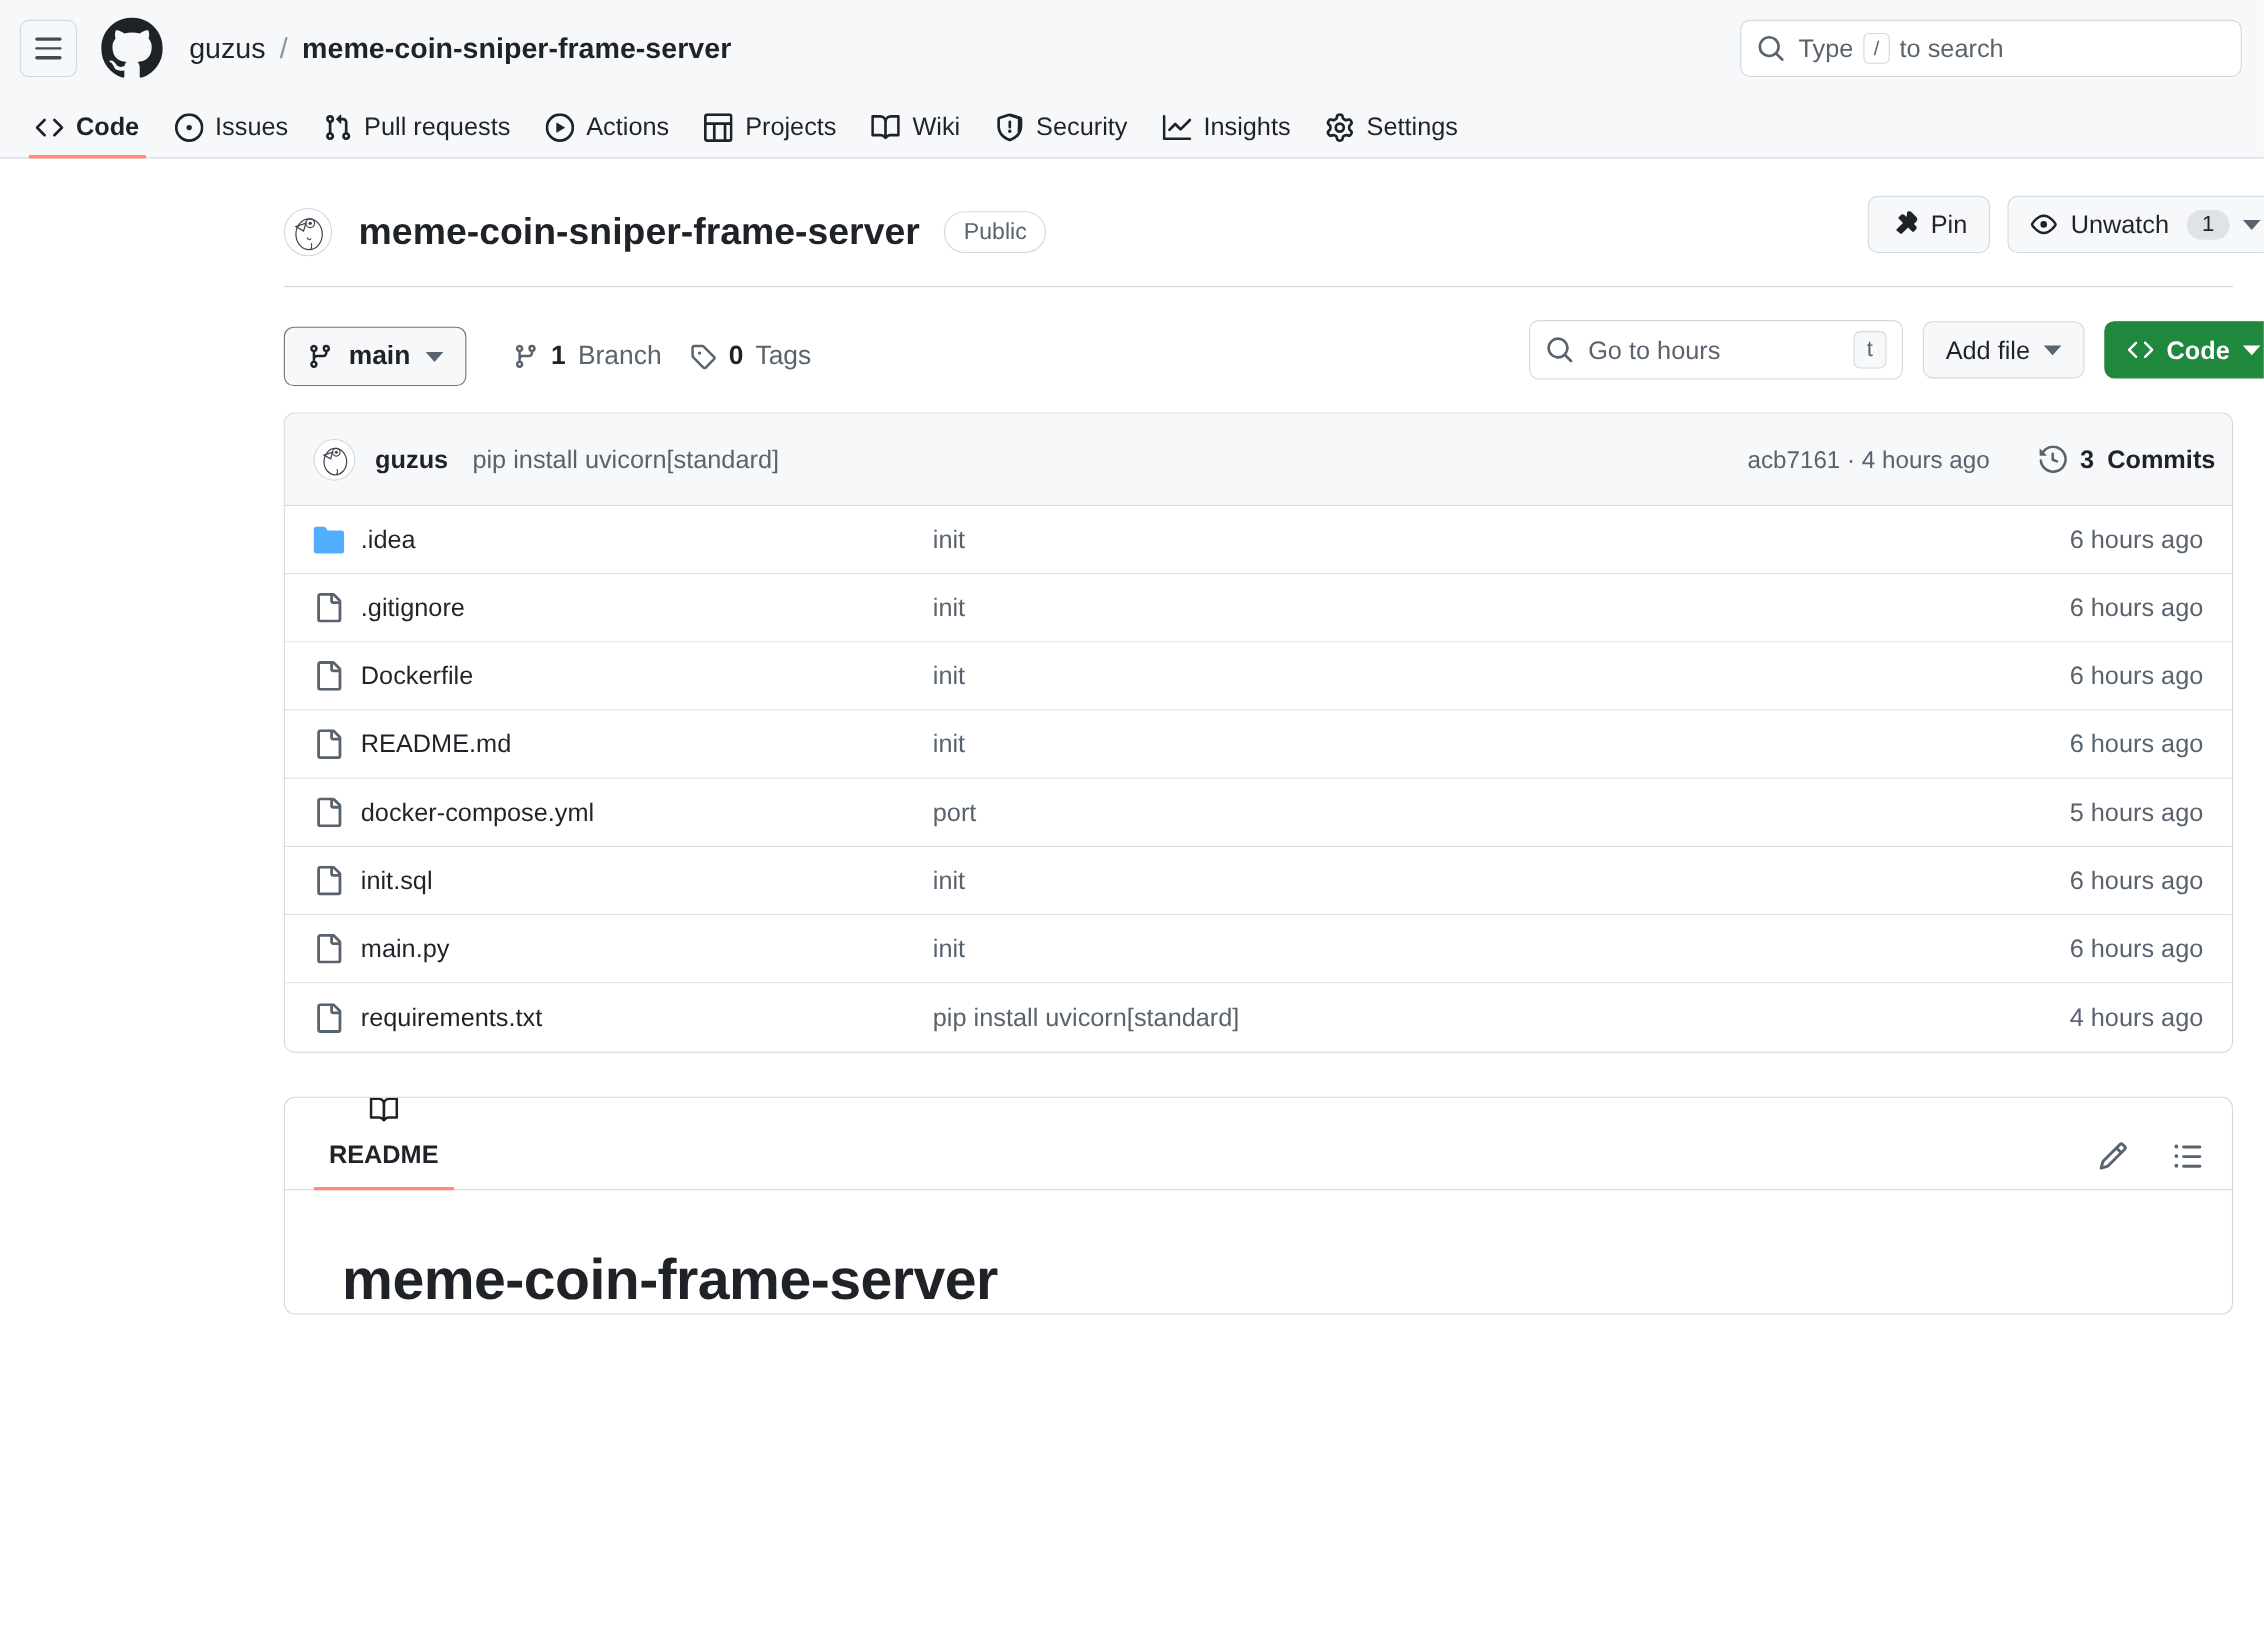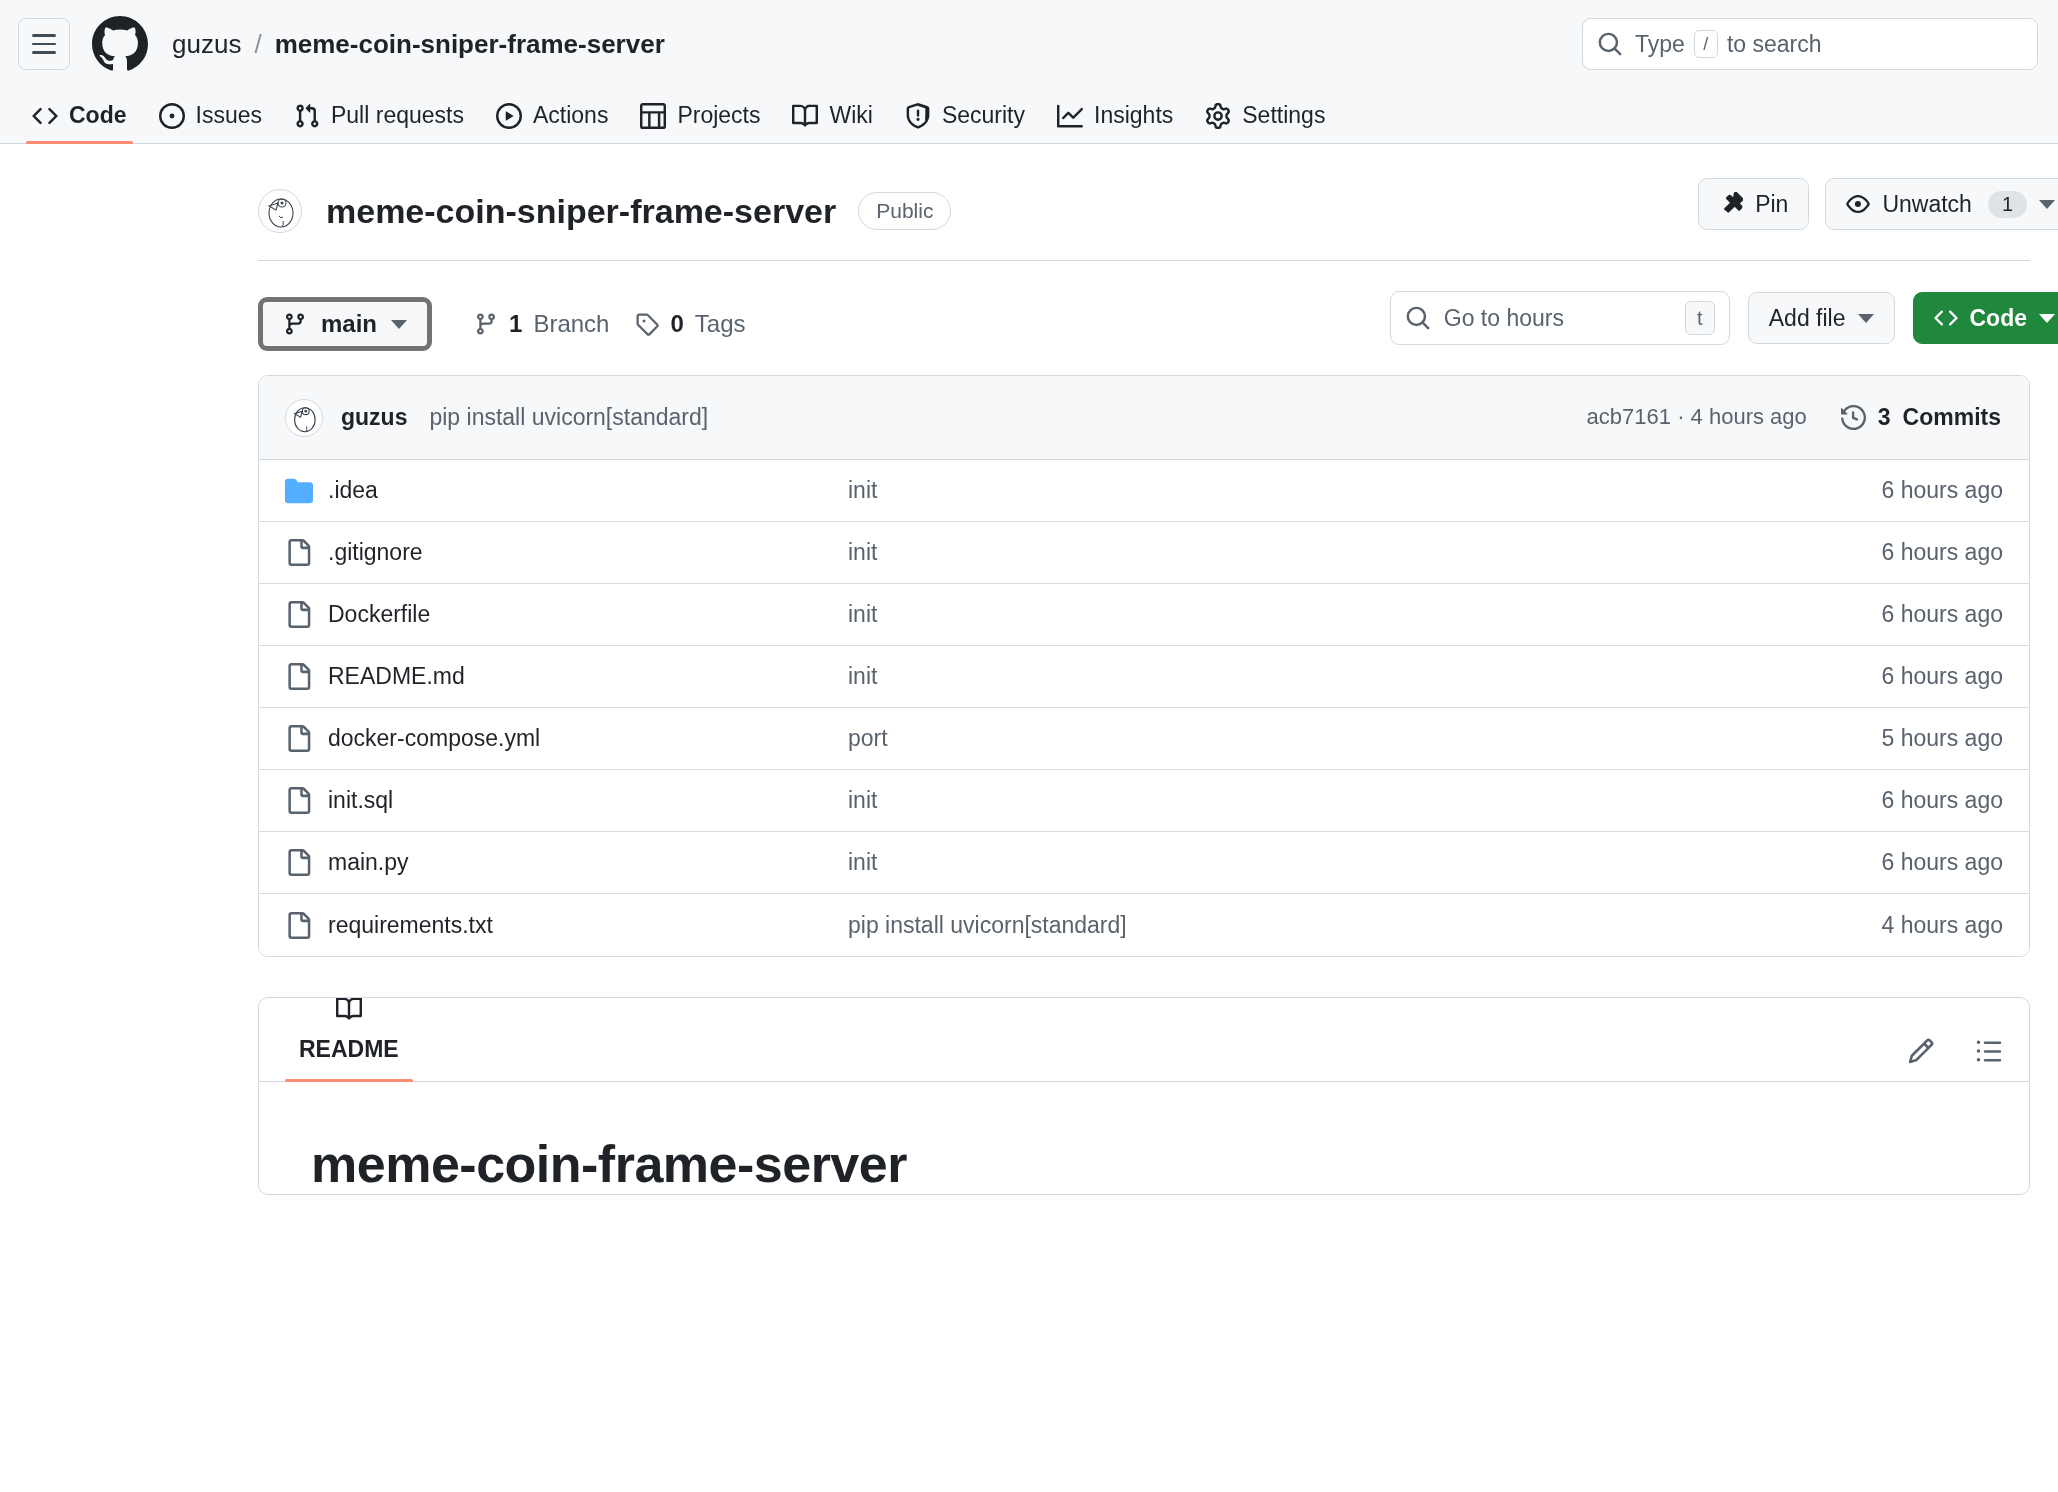--- a/index.html
+++ b/index.html
@@ -162,21 +162,21 @@
   
   .branch-row {
     display: flex; align-items: center;
     padding: 34px 28px 0 258px;
     position: relative;
     height: 92px;
   }
   .branch-btn {
     display: inline-flex; align-items: center; gap: 14px;
     height: 54px; padding: 0 20px;
-    border: 5px solid #737373; border-radius: 9px;
+    border: 1px solid #737373; border-radius: 9px;
     background: #f6f8fa;
     font-size: 24px; font-weight: 700; color: #1f2328;
     cursor: pointer;
   }
   .meta-link {
     display: inline-flex; align-items: center; gap: 11px;
     font-size: 24px; color: #59636e;
     margin-left: 42px; cursor: pointer; white-space: nowrap;
   }
   .meta-link b { color: #1f2328; }
@@ -218,22 +218,22 @@
   }
   .commit-author {
     font-size: 23px; font-weight: 700; color: #1f2328;
     margin-left: 18px; cursor: pointer;
   }
   .commit-msg {
     font-size: 23px; color: #59636e;
     margin-left: 22px; cursor: pointer;
   }
   .commit-right {
-    position: absolute; right: 28px;
-    display: flex; gap: 34px;
+    position: absolute; right: 15px;
+    display: flex; align-items: center; gap: 45px;
   }
   .commit-hash { font-size: 22px; color: #59636e; white-space: nowrap; cursor: pointer; }
   .commits-count {
     display: inline-flex; align-items: center; gap: 12px;
     font-size: 23px; color: #1f2328; cursor: pointer; white-space: nowrap;
   }
   .commits-count b { font-weight: 700; }
 
   .file-row {
     height: 62px;

